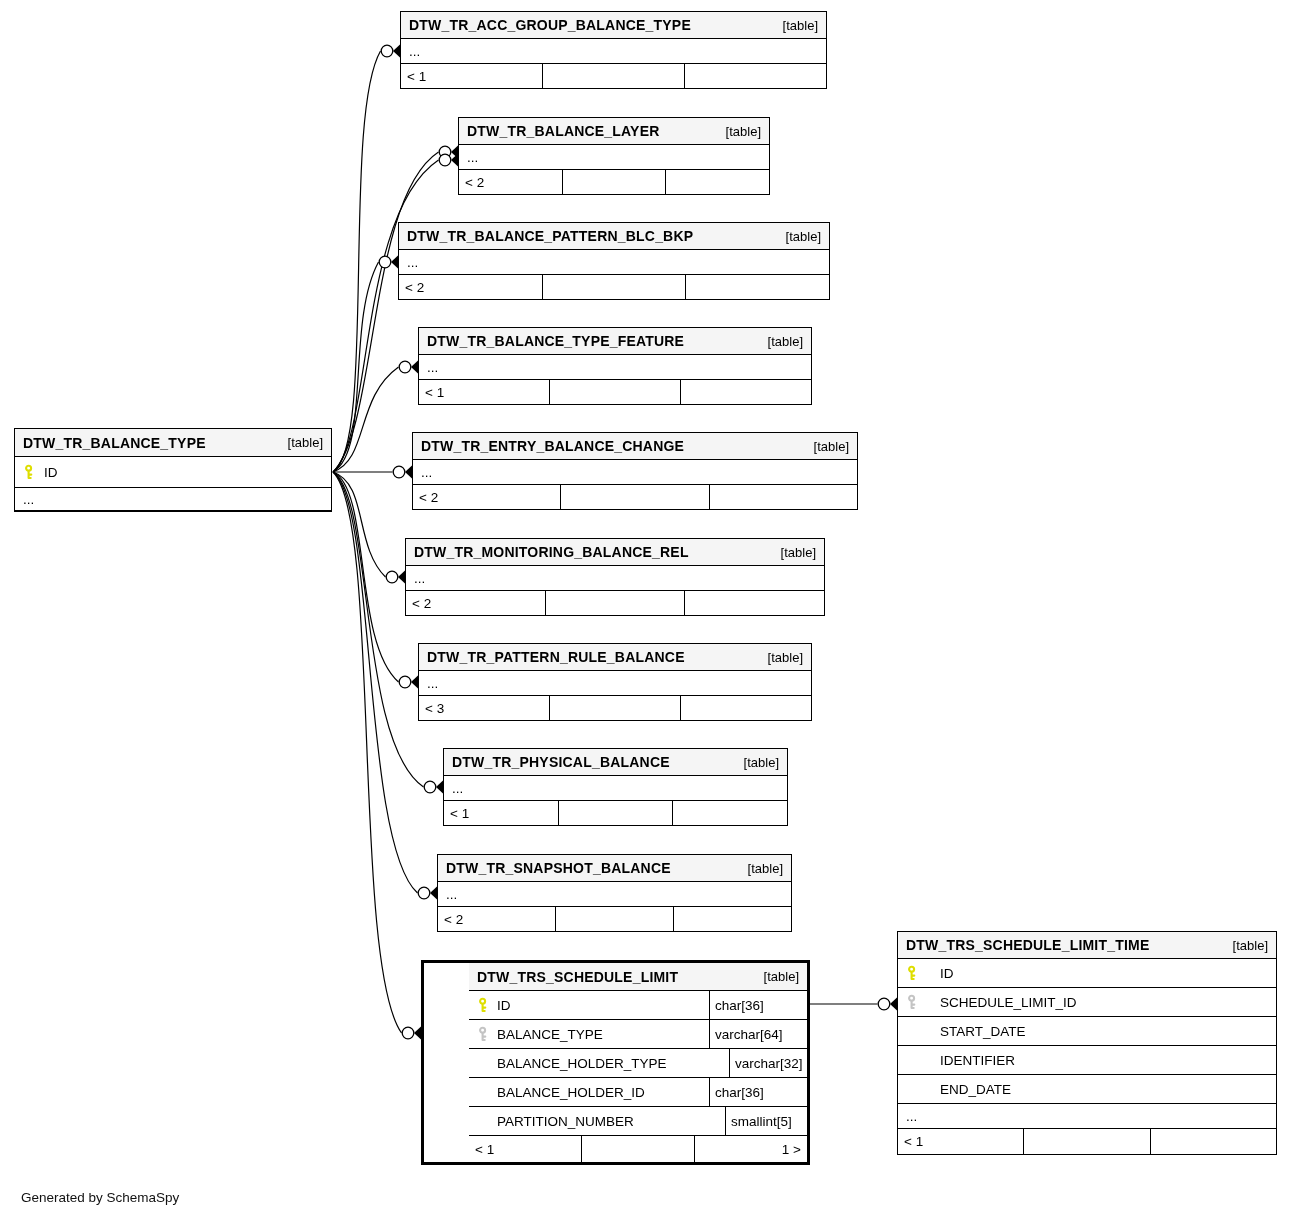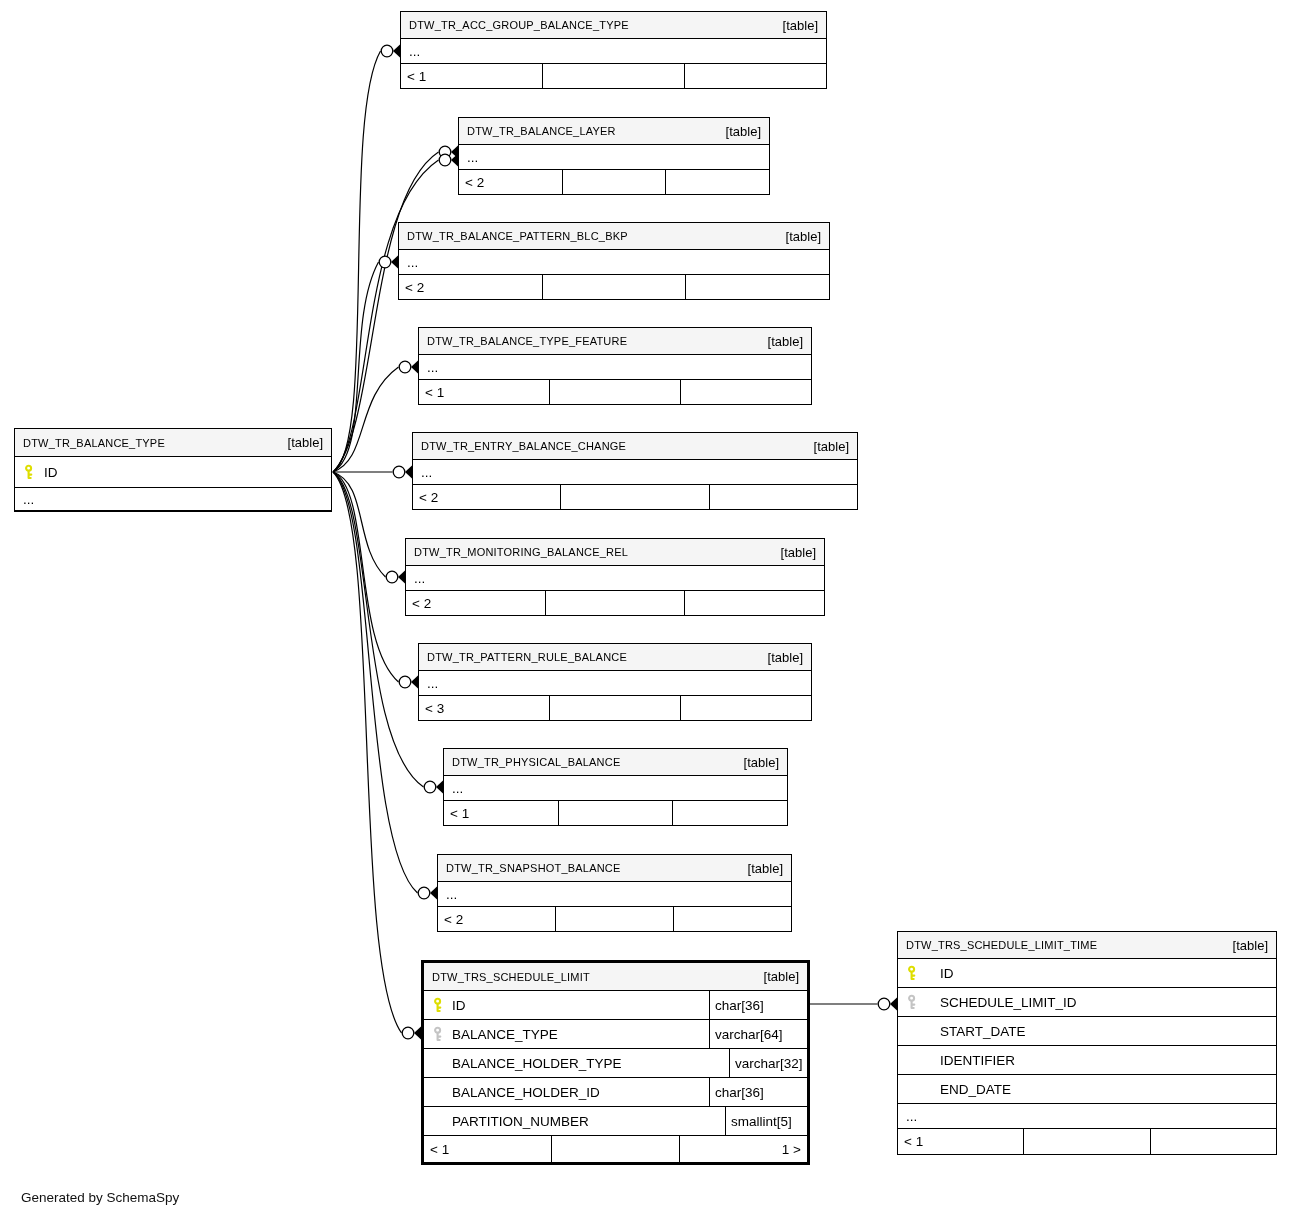--- a/index.html
+++ b/index.html
@@ -2,21 +2,21 @@
 <html><head>
 <meta charset="utf-8">
 <style>
   html,body{margin:0;padding:0;background:#ffffff;}
   #canvas{position:relative;width:1295px;height:1219px;background:#ffffff;overflow:hidden;
           font-family:"Liberation Sans","DejaVu Sans",sans-serif;color:#000;}
   .tbl{position:absolute;background:#fff;border:1.5px solid #000;box-sizing:border-box;}
   .tbl.em{border-width:3px;}
   .hdr{background:#f5f5f5;border-bottom:1.5px solid #000;display:flex;align-items:center;
        justify-content:space-between;padding:0 8px;box-sizing:border-box;}
-  .tname{font-weight:normal;font-size:11px;letter-spacing:.2px;white-space:nowrap;}
+  .tname{font-weight:bold;font-size:14px;letter-spacing:.2px;white-space:nowrap;}
   .ttag{font-weight:normal;font-size:13px;padding-left:14px;white-space:nowrap;}
   .row{display:flex;align-items:center;border-bottom:1px solid #000;box-sizing:border-box;
        padding-left:8px;font-size:13.5px;position:relative;}
   .icb{display:inline-flex;align-items:center;flex:0 0 auto;}
   .cname{white-space:nowrap;}
   .ctype{margin-left:auto;border-left:1px solid #000;align-self:stretch;display:flex;
          align-items:center;padding:0 5px;box-sizing:border-box;flex:0 0 auto;font-size:13.5px;}
   .ell{padding-left:8px;}
   .foot{display:flex;box-sizing:border-box;font-size:13.5px;}
   .fcell{flex:1;display:flex;align-items:center;box-sizing:border-box;padding:0 6px;}
@@ -207,21 +207,21 @@
                 <path d="M5.6 6.8 V14 M5.6 10.6 h2.7 M5.6 14 h2.1"></path>
               </g>
             </svg>
           </span>
           <span class="cname">ID</span>
         </div>
         <div class="row ell" style="height:23px">
           <span>...</span>
         </div>
       </div>
-      <div class="tbl em" style="left: 421px; top: 960px; width: 389px;">
+      <div class="tbl em" style="left: 421px; top: 960px; width: 389px; padding-left: 45px;">
         <div class="hdr" style="height:28px">
           <span class="tname">DTW_TRS_SCHEDULE_LIMIT</span>
           <span class="ttag">[table]</span>
         </div>
         <div class="row" style="height:29px">
           <span class="icb" style="width:20px">
             <svg width="12" height="16" viewBox="0 0 12 16">
               <g fill="none" stroke="#dede00" stroke-width="2.1" stroke-linecap="round">
                 <circle cx="5.6" cy="4.2" r="2.5"></circle>
                 <path d="M5.6 6.8 V14 M5.6 10.6 h2.7 M5.6 14 h2.1"></path>

